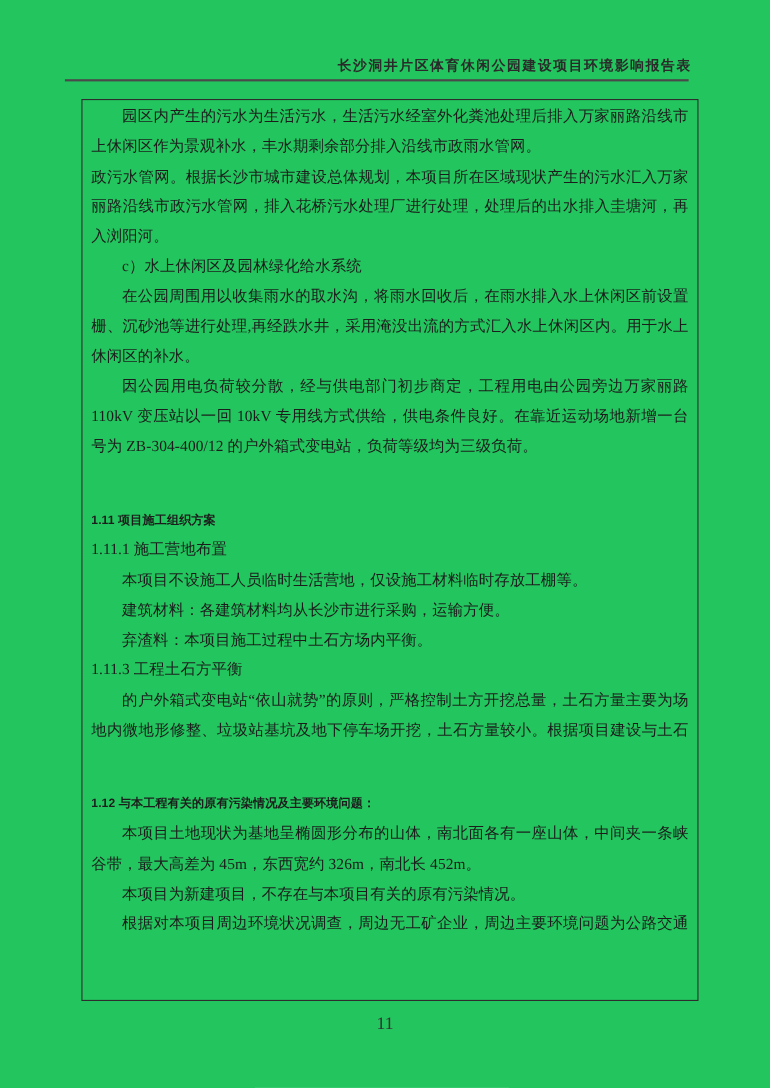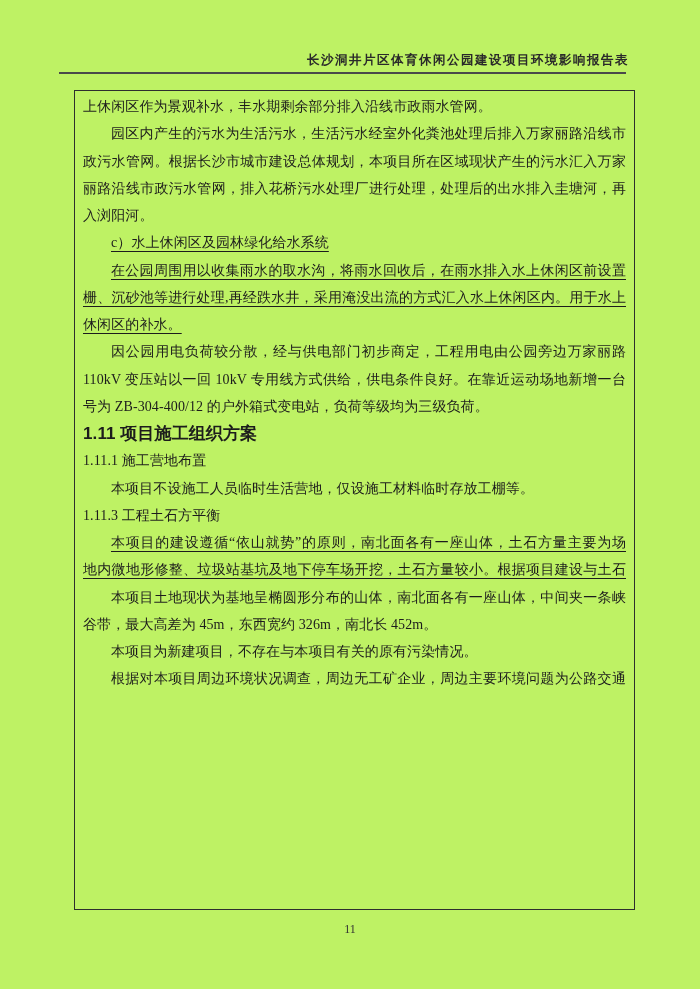--- a/index.html
+++ b/index.html
@@ -7,21 +7,21 @@
     width: 700px; height: 989px;
     background: #ffffff;
     font-family: "Liberation Serif", "DejaVu Serif", serif;
     color: #1c1c1c;
     position: relative;
     overflow: hidden;
   }
   .page {
     position: absolute; left: 0; top: 0;
     width: 700px; height: 989px;
-    background: #bef264;
+    background: #22c55e;
   }
   
   .hdr-title {
     position: absolute;
     top: 52px; right: 71px;
     font-size: 12.5px;
     font-weight: bold;
     letter-spacing: 1.5px;
     color: #2a2a2a;
     white-space: nowrap;
@@ -47,66 +47,69 @@
     line-height: 27.25px;
     font-size: 14px;
     letter-spacing: 0.1px;
     white-space: normal;
     overflow: hidden;
     color: #1c1c1c;
   }
   .ind { text-indent: 2em; }
   .jf  { text-align: justify; text-align-last: justify; }
   .ul  {
-    text-decoration: underline;
     text-underline-offset: 4px;
     text-decoration-thickness: 1px;
   }
   .bold {
     font-family: "Liberation Sans", "DejaVu Sans", sans-serif;
     font-weight: bold;
-    font-size: 17px;
+    font-size: 11px;
+    margin-top: 40px;
   }
   
   .footer {
     position: absolute;
     left: 0; top: 922px;
     width: 700px;
     text-align: center;
-    font-size: 12px;
+    font-size: 16px;
     color: #333333;
   }
 </style>
 </head>
 <body>
 
 <div class="page">
 
   <div class="hdr-title">长沙洞井片区体育休闲公园建设项目环境影响报告表</div>
   <div class="hdr-rule"></div>
 
   <div class="frame">
+    <div class="ln ind jf">园区内产生的污水为生活污水，生活污水经室外化粪池处理后排入万家丽路沿线市</div>
     <div class="ln">上休闲区作为景观补水，丰水期剩余部分排入沿线市政雨水管网。</div>
-    <div class="ln ind jf">园区内产生的污水为生活污水，生活污水经室外化粪池处理后排入万家丽路沿线市</div>
     <div class="ln jf">政污水管网。根据长沙市城市建设总体规划，本项目所在区域现状产生的污水汇入万家</div>
     <div class="ln jf">丽路沿线市政污水管网，排入花桥污水处理厂进行处理，处理后的出水排入圭塘河，再排</div>
     <div class="ln">入浏阳河。</div>
     <div class="ln ind ul">c）水上休闲区及园林绿化给水系统</div>
     <div class="ln ind ul jf">在公园周围用以收集雨水的取水沟，将雨水回收后，在雨水排入水上休闲区前设置格</div>
     <div class="ln ul jf">栅、沉砂池等进行处理,再经跌水井，采用淹没出流的方式汇入水上休闲区内。用于水上</div>
     <div class="ln ul">休闲区的补水。</div>
     <div class="ln ind jf">因公园用电负荷较分散，经与供电部门初步商定，工程用电由公园旁边万家丽路</div>
     <div class="ln jf">110kV 变压站以一回 10kV 专用线方式供给，供电条件良好。在靠近运动场地新增一台型</div>
     <div class="ln">号为 ZB-304-400/12 的户外箱式变电站，负荷等级均为三级负荷。</div>
     <div class="ln bold">1.11  项目施工组织方案</div>
     <div class="ln">1.11.1  施工营地布置</div>
     <div class="ln ind">本项目不设施工人员临时生活营地，仅设施工材料临时存放工棚等。</div>
+    <div class="ln ind">建筑材料：各建筑材料均从长沙市进行采购，运输方便。</div>
+    <div class="ln ind">弃渣料：本项目施工过程中土石方场内平衡。</div>
     <div class="ln">1.11.3  工程土石方平衡</div>
-    <div class="ln ind ul jf">本项目的建设遵循“依山就势”的原则，南北面各有一座山体，土石方量主要为场</div>
+    <div class="ln ind ul jf">的户外箱式变电站“依山就势”的原则，严格控制土方开挖总量，土石方量主要为场</div>
     <div class="ln ul jf">地内微地形修整、垃圾站基坑及地下停车场开挖，土石方量较小。根据项目建设与土石方</div>
+    <div class="ln bold">1.12  与本工程有关的原有污染情况及主要环境问题：</div>
     <div class="ln ind jf">本项目土地现状为基地呈椭圆形分布的山体，南北面各有一座山体，中间夹一条峡</div>
     <div class="ln">谷带，最大高差为 45m，东西宽约 326m，南北长 452m。</div>
     <div class="ln ind">本项目为新建项目，不存在与本项目有关的原有污染情况。</div>
     <div class="ln ind jf">根据对本项目周边环境状况调查，周边无工矿企业，周边主要环境问题为公路交通</div>
   </div>
 
   <div class="footer">11</div>
 
 </div>
 

